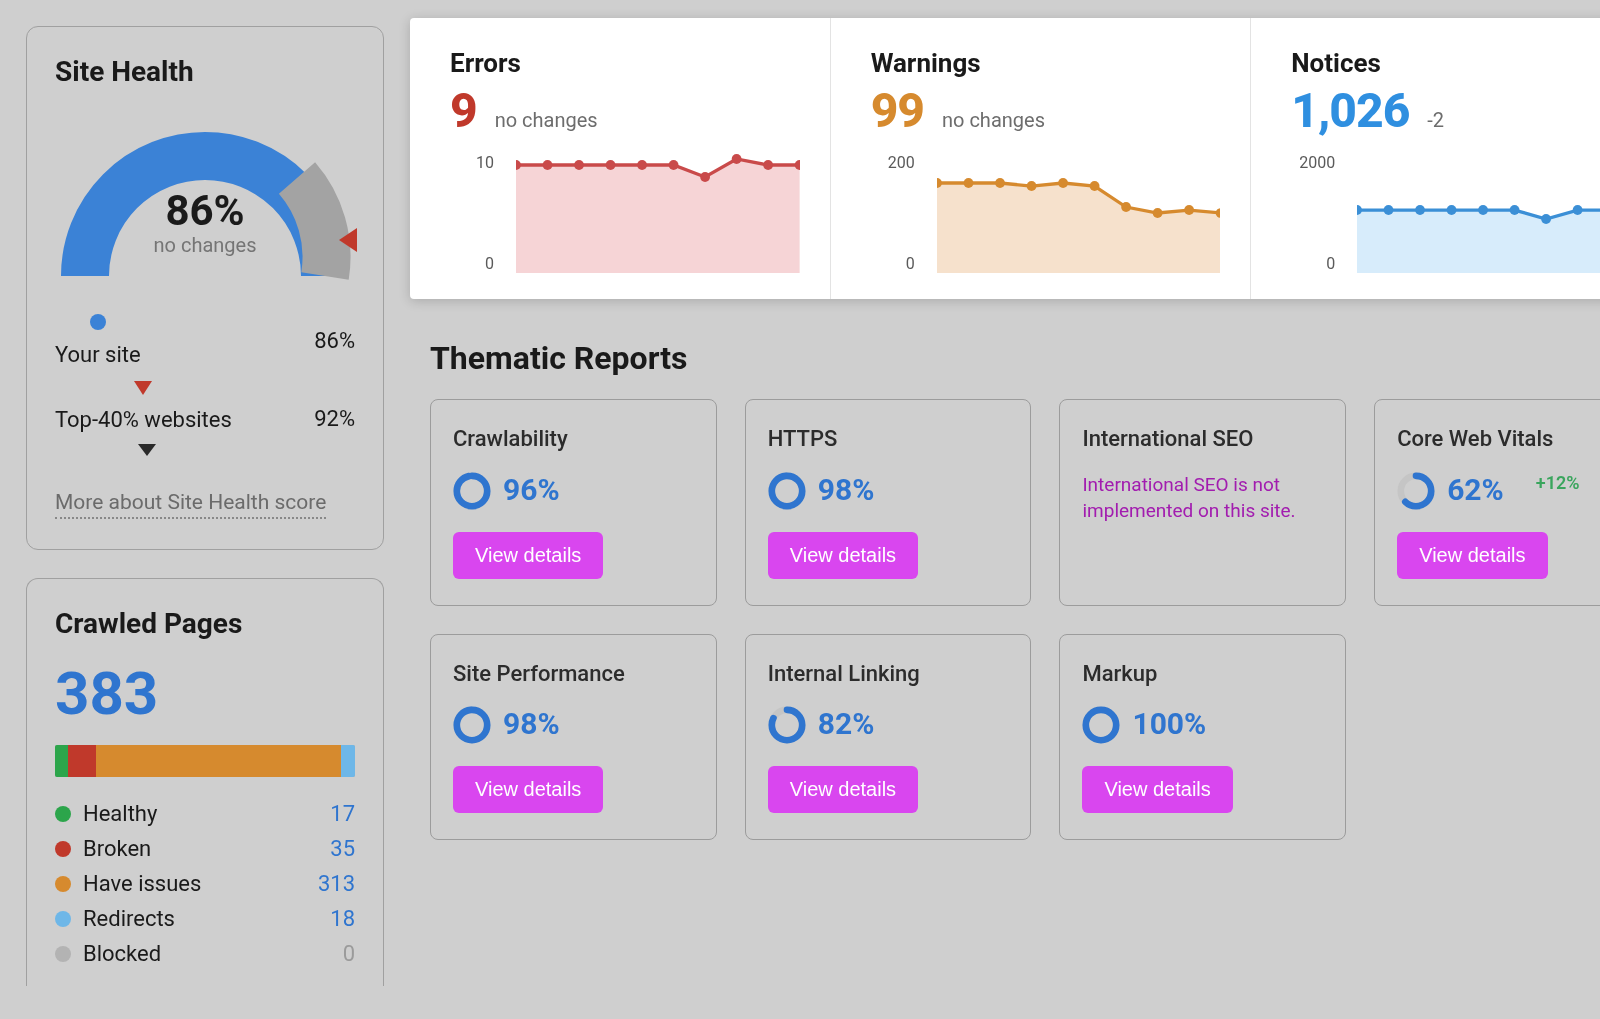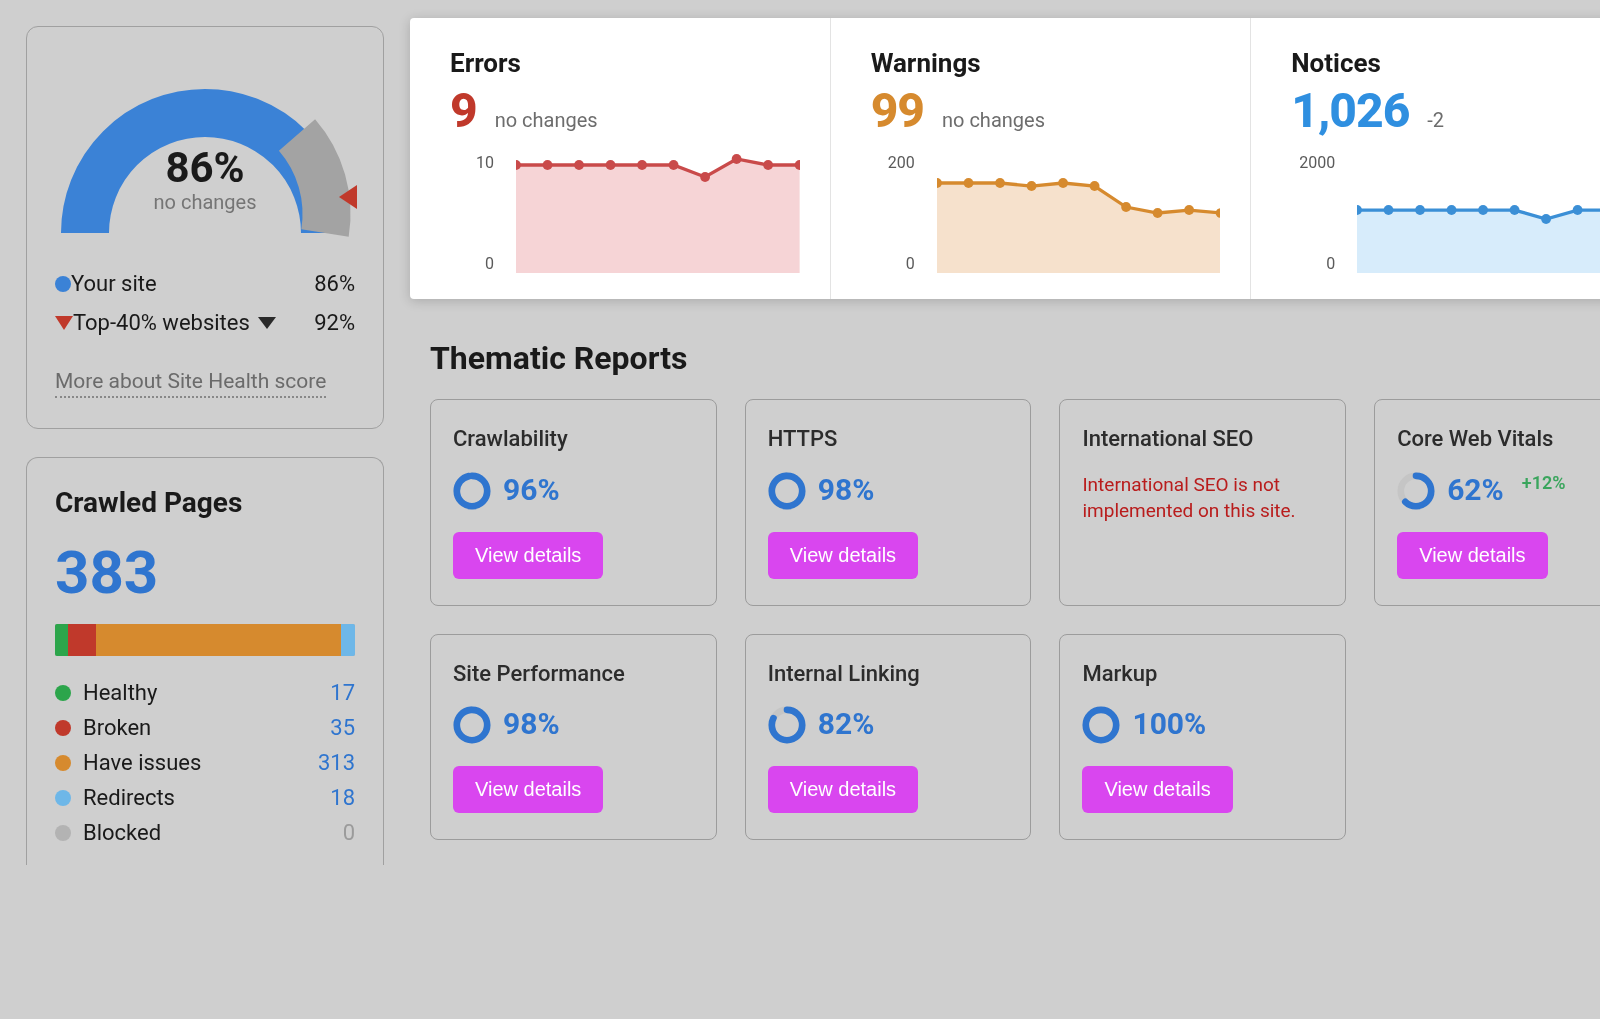--- a/index.html
+++ b/index.html
@@ -43,21 +43,21 @@
   .gauge-pct { font-size: 42px; font-weight:700; }
   .gauge-sub { font-size: 20px; color:#757575; margin-top:-2px; }
   .marker-tri {
     position:absolute; right:-2px; top:122px;
     width:0;height:0;border-top:12px solid transparent;border-bottom:12px solid transparent;border-right:18px solid #c0392b;
   }
   .legend-row {
     display:flex; align-items:center; justify-content:space-between;
     font-size:22px; margin: 14px 0;
   }
-  .legend-left { display:flex; align-items:center; gap:0;}
+  .legend-left { display:flex; align-items:center; gap:12px;flex-direction:column;}
   .dot { width:16px;height:16px;border-radius:50%; display:inline-block;}
   .dot-blue{background:#3b82d6;}
   .caret-red {
     width:0;height:0;border-left:9px solid transparent;border-right:9px solid transparent;border-top:14px solid #c0392b;
   }
   .chev-down {
     display:inline-block;margin-left:8px;
     width:0;height:0;border-left:9px solid transparent;border-right:9px solid transparent;border-top:12px solid #2a2a2a;
   }
   .more-link {
@@ -119,34 +119,35 @@
   }
   .tcard {
     border:1px solid #9c9c9c; border-radius:8px; background:#cfcfcf;
     padding: 24px 22px 26px 22px;
     min-height:200px; display:flex; flex-direction:column; gap:18px;
   }
   .tcard .tname{ font-size:22px; font-weight:500; color:#2c2c2c; line-height:1.35;}
   .tmetric { display:flex; gap:12px;}
   .ring { width:38px;height:38px; }
   .tval{ font-size:30px; font-weight:700; color:#2f75cf;}
-  .tdelta{ font-size:18px; color:#3aa55d; font-weight:600; margin-left:6px;}
+  .tdelta{ font-size:18px; color:#3aa55d; font-weight:600; margin-left:20px;}
   .btn {
     background:#d946ef; color:#fff; border:none; border-radius:6px;
     padding:12px 22px; font-size:20px; cursor:pointer; align-self:flex-start;
   }
-  .tmsg { font-size:19px; color:#b91c1c; line-height:1.4; }
+  .tmsg { font-size:19px; color:#a21caf; line-height:1.4; }
 </style>
 </head>
 <body>
 
 <div class="layout">
 
   <aside class="sidebar">
     <div class="card">
+      <h2>Site Health</h2>
       <div class="gauge-wrap">
         <div class="gauge">
           <svg viewBox="0 0 300 190">
             <path d="M30 170 A120 120 0 0 1 270 170" stroke="#3b82d6" stroke-width="48" fill="none" stroke-linecap="butt"></path>
             <path d="M242 72 A120 120 0 0 1 270 170" stroke="#a3a3a3" stroke-width="48" fill="none"></path>
           </svg>
           <div class="gauge-center">
             <div class="gauge-pct">86%</div>
             <div class="gauge-sub">no changes</div>
           </div>

